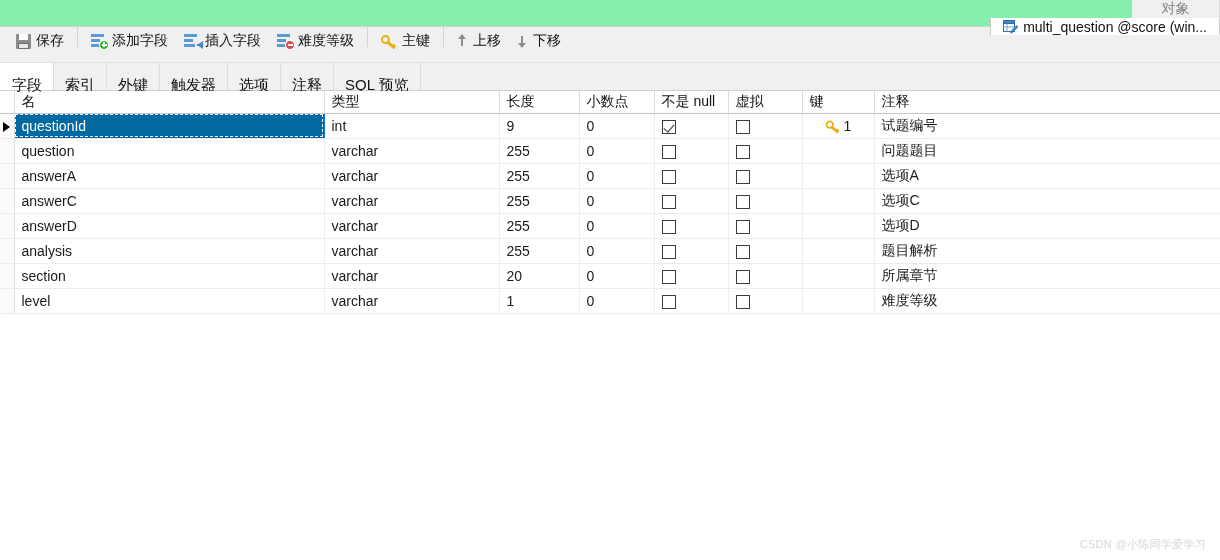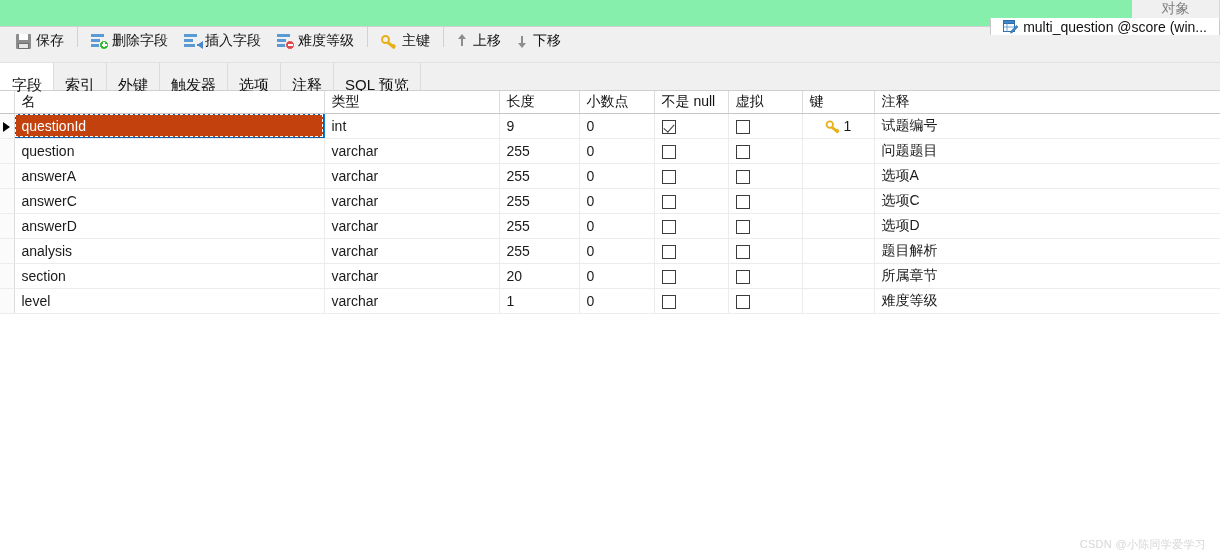--- a/index.html
+++ b/index.html
@@ -260,21 +260,21 @@
   .rowtri {
     display: inline-block;
     width: 0; height: 0;
     border-top: 5px solid transparent;
     border-bottom: 5px solid transparent;
     border-left: 7px solid #000000;
     vertical-align: middle;
   }
 
   tr.selected td.namecell {
-    background: #c2410c;
+    background: #0369a1;
     color: #ffffff;
     outline: 1px dashed #ffffff;
     outline-offset: -2px;
     border-right: 1px solid #0b7ad6;
     box-shadow: inset 0 0 0 1px #0b5ea8;
     margin-left: 28px;
   }
 
   .cbox {
     display: inline-block;
@@ -339,21 +339,21 @@
 
   <div class="tb-sep"></div>
 
   <div class="tb-btn">
     <span class="ic ic-fieldlist">
       <i></i>
         <i></i>
         <i></i>
         <span class="badge add"></span>
     </span>
-    <span>删除字段</span>
+    <span>添加字段</span>
   </div>
 
   <div class="tb-btn">
     <span class="ic ic-fieldlist">
       <i></i>
         <i></i>
         <i></i>
         <span class="arrow-left-ins"></span>
     </span>
     <span>插入字段</span>

